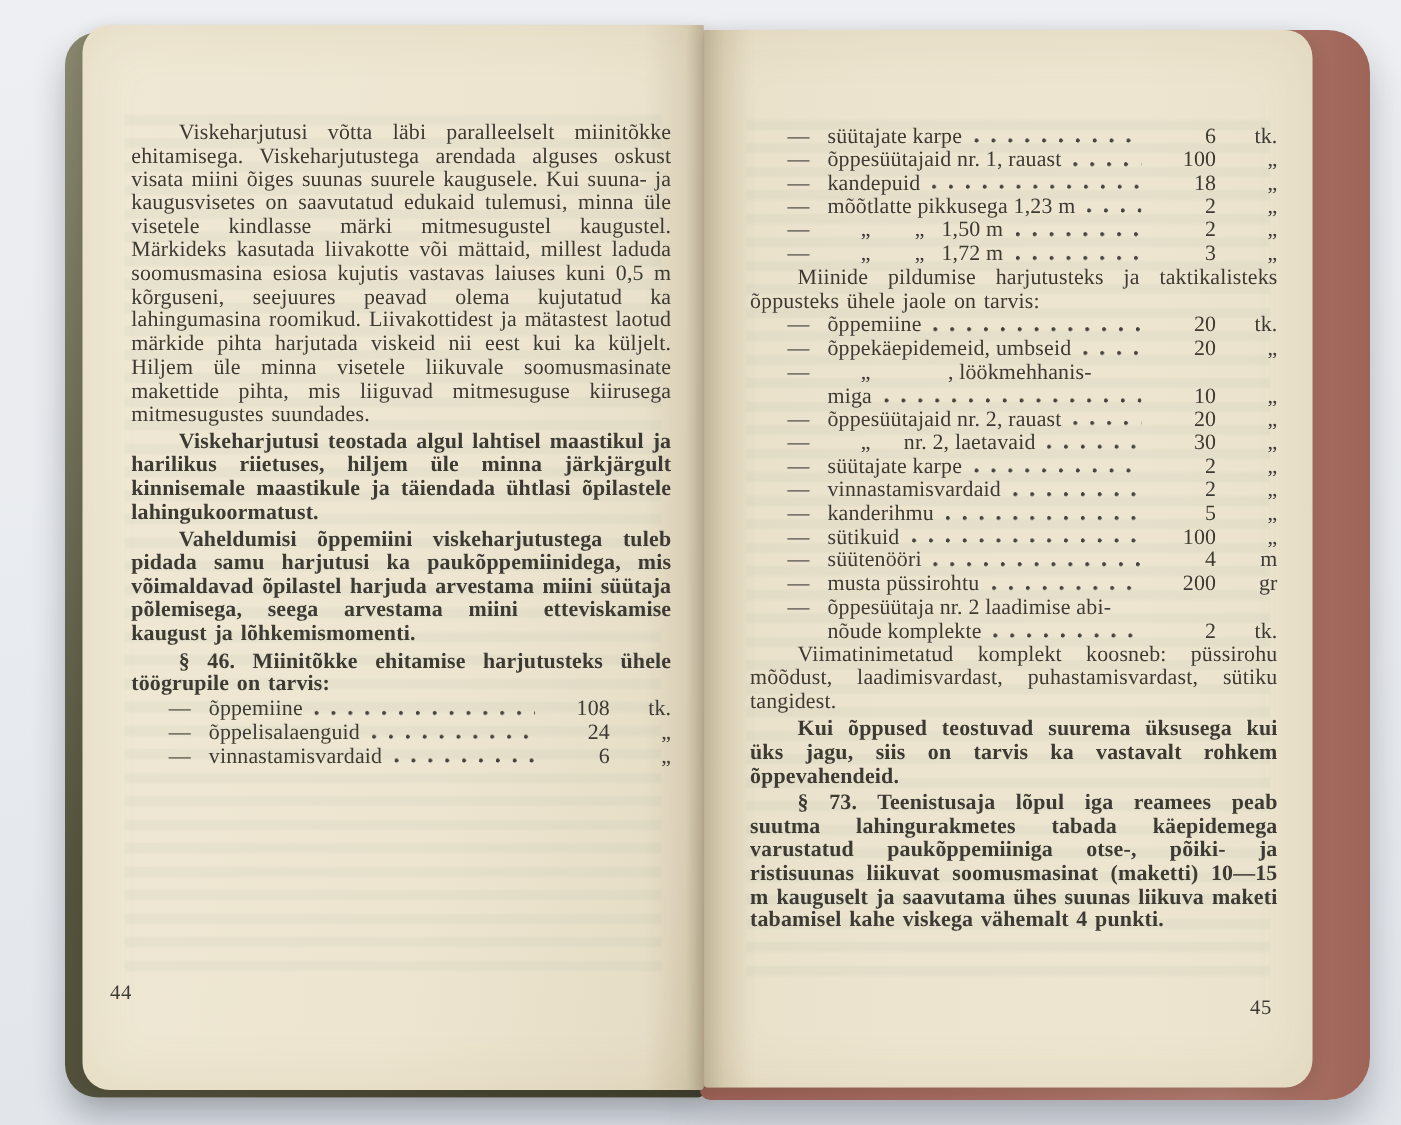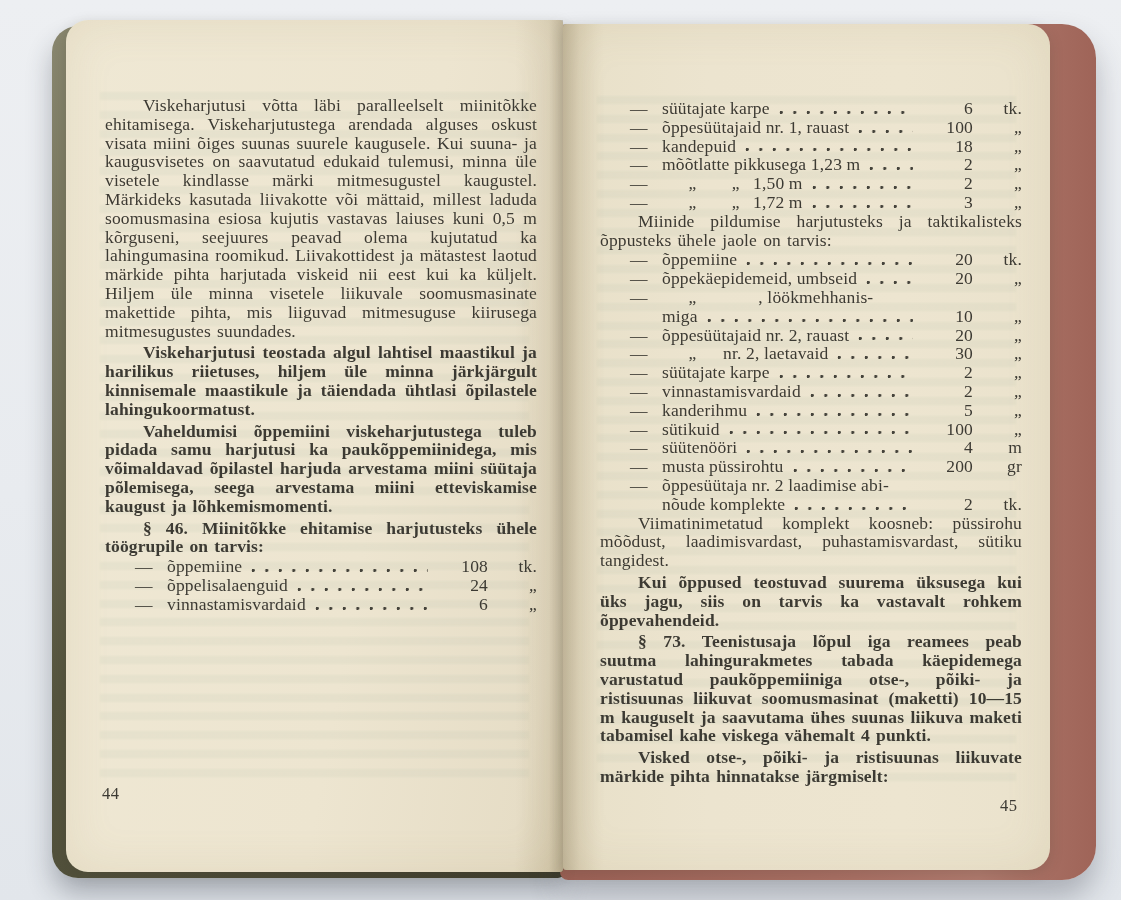--- a/index.html
+++ b/index.html
@@ -68,21 +68,21 @@
   .dots{
     flex:1 1 auto;min-width:12px;align-self:flex-end;height:5px;
     margin:0 8px 3px 9px;
     background-image:radial-gradient(circle at 2.2px 2.4px,#45433b 1.35px,rgba(0,0,0,0) 1.8px);
     background-size:13.5px 5px;background-repeat:repeat-x;
   }
   .val{flex:0 0 52px;text-align:right;}
   .unit{flex:0 0 40px;padding-left:9px;text-align:right;}
   .row.noleader .label{flex:1 1 auto;}
   .pagenum{position:absolute;z-index:2;font-size:16.5px;letter-spacing:.5px;}
-  .pn-left{left:36px;top:764px;}
+  .pn-left{left:22px;top:764px;}
   .pn-right{left:437px;top:772px;}
 </style>
 </head>
 <body>
 
 <div class="spread">
 
   <div class="cover-back"></div>
   <div class="cover-red"></div>
 
@@ -260,18 +260,17 @@
           <span class="label">nõude komplekte</span>
           <span class="dots"></span>
           <span class="val">2</span>
           <span class="unit">tk.</span>
         </div>
       </div>
 
       <p class="para">Viimatinimetatud komplekt koosneb: püssirohu mõõdust, laadimisvardast, puhastamisvardast, sütiku tangidest.</p>
       <p class="para">Kui õppused teostuvad suurema üksusega kui üks jagu, siis on tarvis ka vastavalt rohkem õppevahendeid.</p>
       <p class="para sect">§ 73. Teenistusaja lõpul iga reamees peab suutma lahingurakmetes tabada käepidemega varustatud paukõppemiiniga otse-, põiki- ja ristisuunas liikuvat soomusmasinat (maketti) 10—15 m kauguselt ja saavutama ühes suunas liikuva maketi tabamisel kahe viskega vähemalt 4 punkti.</p>
-      <p class="para">Visked otse-, põiki- ja ristisuunas liikuvate märkide pihta hinnatakse järgmiselt:</p>
     </div>
     <div class="pagenum pn-right">45</div>
   </div>
 
 </div>
 
 </body></html>

